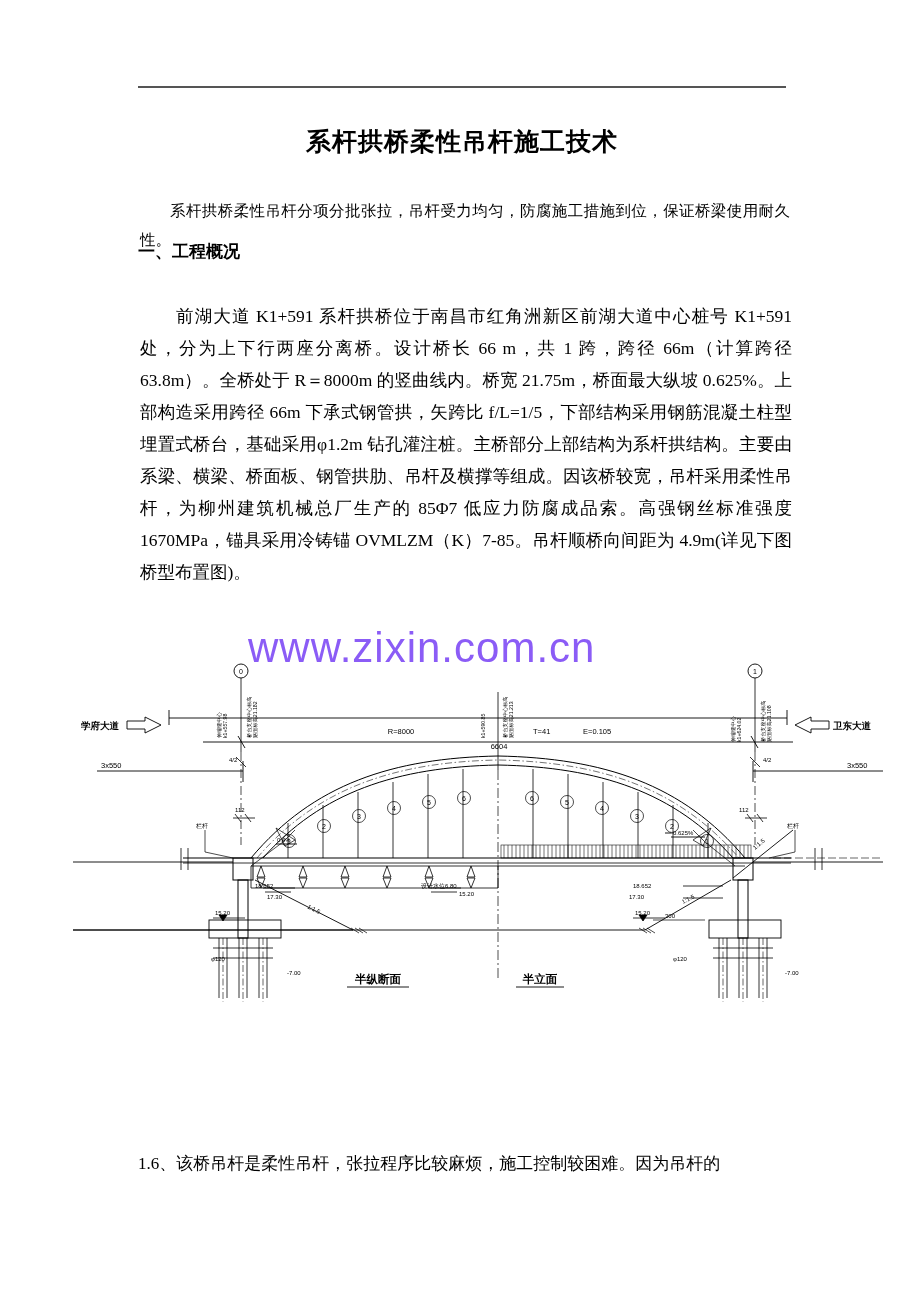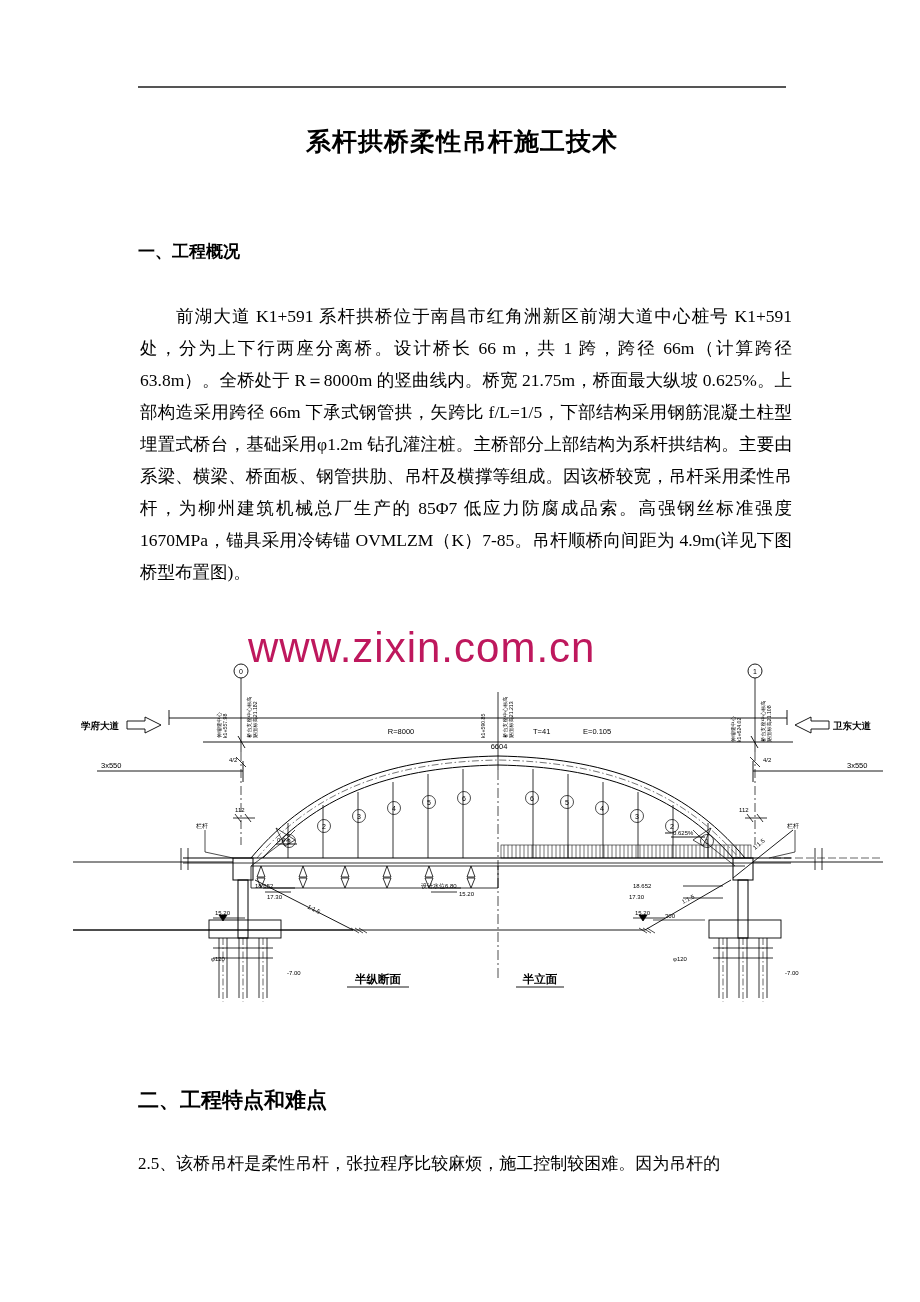--- a/index.html
+++ b/index.html
@@ -61,21 +61,21 @@
     font-size: 17px;
     line-height: 34px;
     text-align: justify;
   }
 
   .watermark {
     position: absolute;
     left: 248px; top: 624px;
     font-family: "Liberation Sans", "DejaVu Sans", sans-serif;
     font-size: 42px;
-    color: #be185d;
+    color: #8b5cf6;
     letter-spacing: 1px;
     white-space: nowrap;
     pointer-events: none;
   }
 
   
   .drawing {
     position: absolute;
     left: 33px; top: 630px;
     width: 850px; height: 390px;
@@ -111,20 +111,21 @@
 </style>
 </head>
 <body>
 
 <div class="page">
 
   <div class="header-rule"></div>
 
   <h1 class="doc-title">系杆拱桥柔性吊杆施工技术</h1>
 
+  <p class="intro">系杆拱桥柔性吊杆分项分批张拉，吊杆受力均匀，防腐施工措施到位，保证桥梁使用耐久性。</p>
 
   <div class="h2 h2-a">一、工程概况</div>
 
   <p class="body-para">前湖大道 K1+591 系杆拱桥位于南昌市红角洲新区前湖大道中心桩号 K1+591 处，分为上下行两座分离桥。设计桥长 66 m，共 1 跨，跨径 66m（计算跨径 63.8m）。全桥处于 R＝8000m 的竖曲线内。桥宽 21.75m，桥面最大纵坡 0.625%。上部构造采用跨径 66m 下承式钢管拱，矢跨比 f/L=1/5，下部结构采用钢筋混凝土柱型埋置式桥台，基础采用φ1.2m 钻孔灌注桩。主桥部分上部结构为系杆拱结构。主要由系梁、横梁、桥面板、钢管拱肋、吊杆及横撑等组成。因该桥较宽，吊杆采用柔性吊杆，为柳州建筑机械总厂生产的 85Φ7 低应力防腐成品索。高强钢丝标准强度 1670MPa，锚具采用冷铸锚 OVMLZM（K）7-85。吊杆顺桥向间距为 4.9m(详见下图桥型布置图)。</p>
 
   <div class="watermark">www.zixin.com.cn</div>
 
   <div class="drawing">
   <svg width="850" height="390" viewBox="0 0 850 390" xmlns="http://www.w3.org/2000/svg">
     <g fill="none" stroke="#000000" stroke-width="0.8">
@@ -501,17 +502,16 @@
       </g>
 
       <text class="cap-label" x="345" y="353" text-anchor="middle">半纵断面</text>
       <line x1="314" y1="357" x2="376" y2="357" stroke="#000" stroke-width="0.9"></line>
       <text class="cap-label" x="507" y="353" text-anchor="middle">半立面</text>
       <line x1="483" y1="357" x2="531" y2="357" stroke="#000" stroke-width="0.9"></line>
     </g>
   </svg>
   </div>
 
-  <div class="h2 h2-b">二、工程特点和难点</div>
-
-  <p class="body-para2">2.5、该桥吊杆是柔性吊杆，张拉程序比较麻烦，施工控制较困难。因为吊杆的</p>
+
+  <p class="body-para2">1.6、该桥吊杆是柔性吊杆，张拉程序比较麻烦，施工控制较困难。因为吊杆的</p>
 
 </div>
 
 </body></html>

